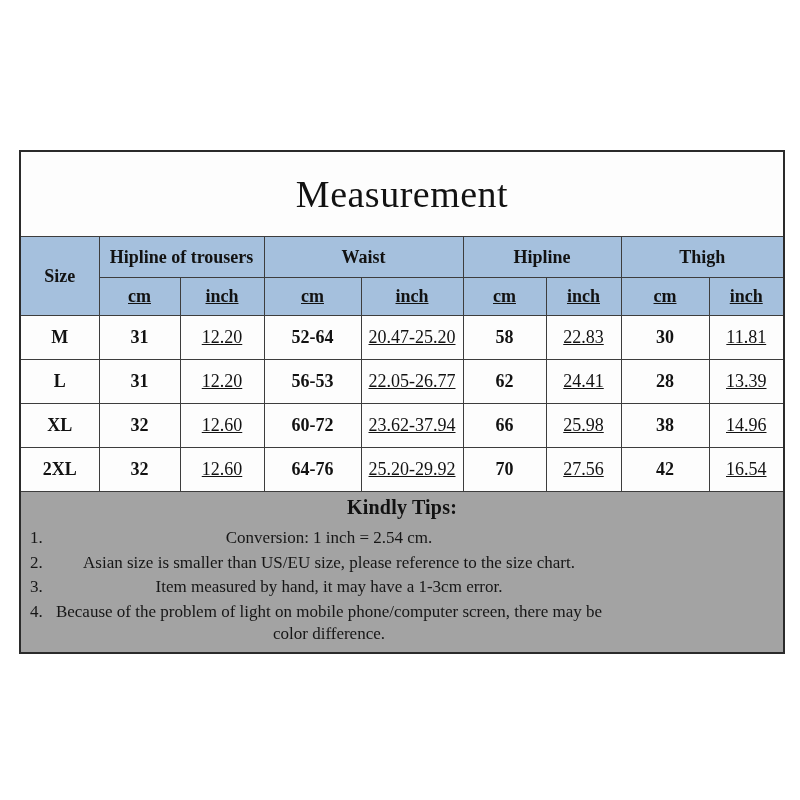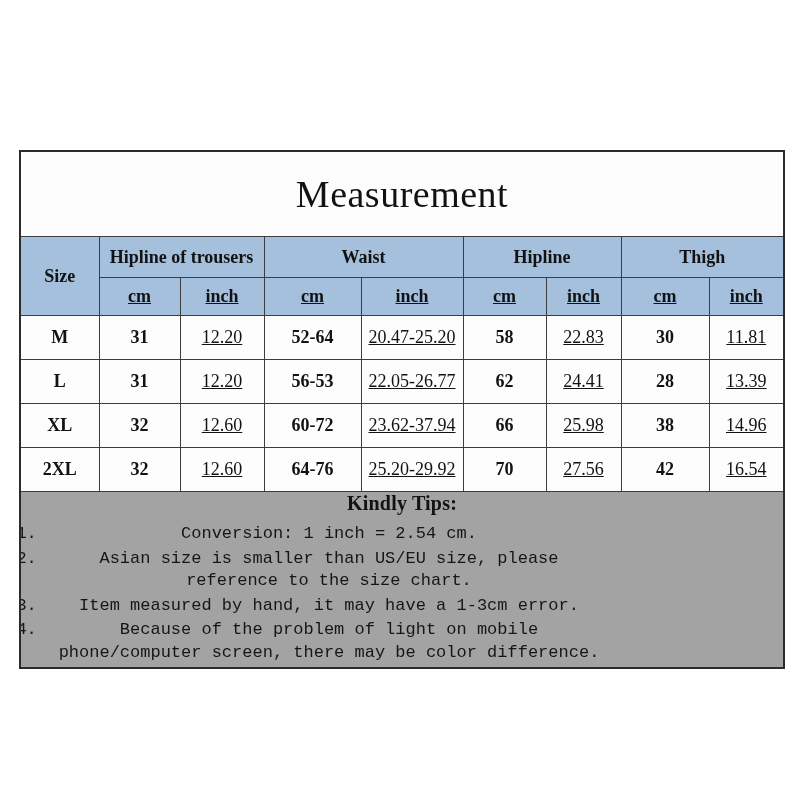--- a/index.html
+++ b/index.html
@@ -67,21 +67,21 @@
     letter-spacing: 0.2px;
   }
   .tips-list {
     margin: 0;
     padding-left: 26px;
     font-size: 17px;
     line-height: 1.33;
     max-width: 556px;
     color: #161616;
   }
-  .tips-list li { padding-left: 8px; margin: 0 0 2px 0; font-family: Liberation Mono, monospace; }
+  .tips-list li { padding-left: 8px; margin: 0 0 2px 0; }
 </style>
 </head>
 <body>
 
 <div class="stage">
   <table class="measure">
     <colgroup>
       <col style="width:79px">
         <col style="width:81px">
         <col style="width:84px">

